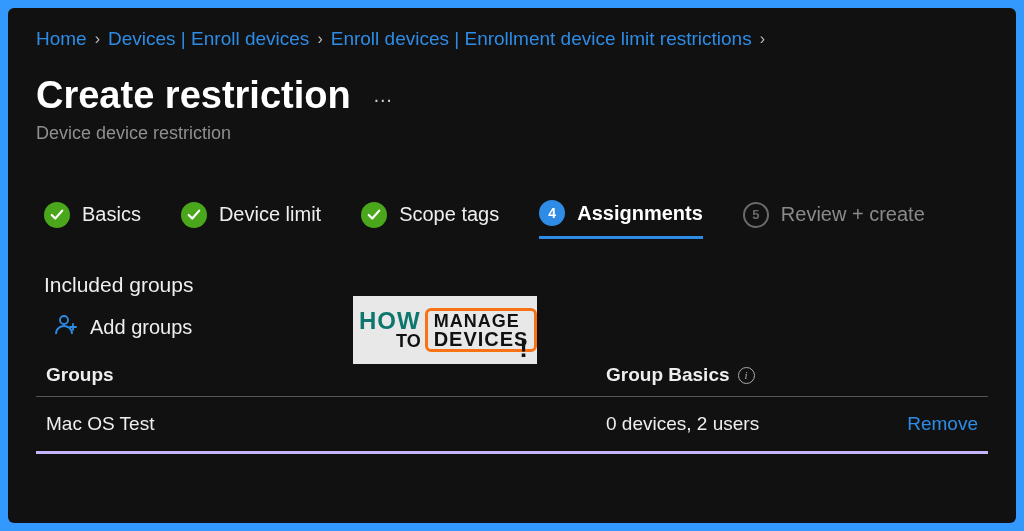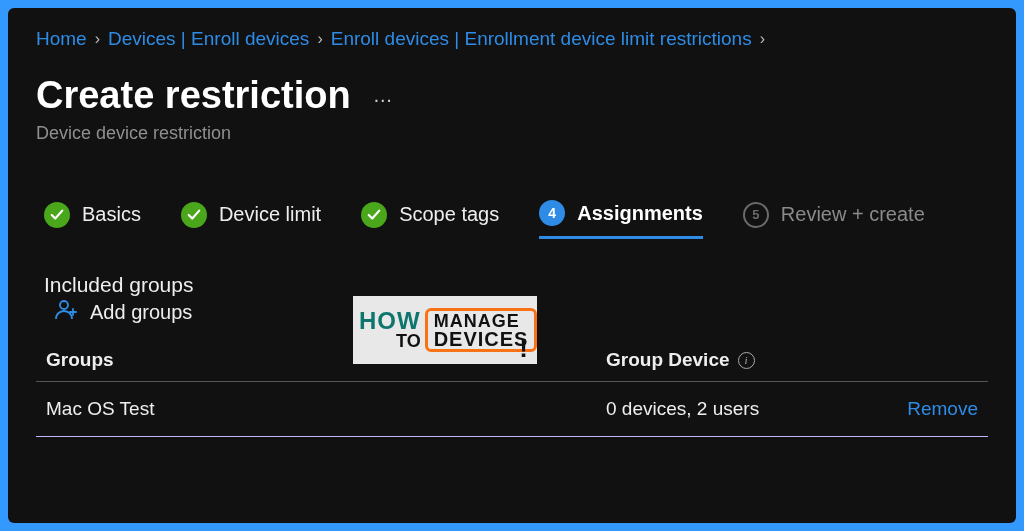--- a/index.html
+++ b/index.html
@@ -104,21 +104,21 @@
   .section-title {
     font-size: 21px;
     color: #eeeeee;
     margin-top: 34px;
     padding-left: 8px;
   }
   .add-groups {
     display: flex;
     align-items: center;
     gap: 12px;
-    margin-top: 1px;
+    margin-top: 16px;
     padding-left: 18px;
     cursor: pointer;
     color: #eeeeee;
     font-size: 20px;
   }
   .add-icon svg { width: 24px; height: 24px; }
   
   .tbl-header {
     display: flex;
     margin-top: 22px;
@@ -134,21 +134,21 @@
   .info-icon {
     width: 17px; height: 17px; border: 1.5px solid #aaaaaa;
     border-radius: 50%; display: inline-flex; align-items: center;
     justify-content: center; font-size: 11px; color: #aaaaaa;
     font-style: italic; font-family: serif; font-weight: 400;
   }
   .tbl-row {
     display: flex;
     align-items: center;
     padding: 16px 10px;
-    border-bottom: 1px solid #c4b5fd;
+    border-bottom: 3px solid #c4b5fd;
     font-size: 19px;
     color: #eeeeee;
   }
   .tbl-row .col-groups { font-weight: 400; }
   .tbl-row .col-members { font-weight: 400; }
   .remove-link {
     color: #2e8ce6;
     cursor: pointer;
     margin-left: auto;
     font-size: 19px;
@@ -248,21 +248,21 @@
         <line x1="19" y1="11" x2="19" y2="17" stroke="#2e8ce6" stroke-width="1.8" stroke-linecap="round"></line>
         <line x1="16" y1="14" x2="22" y2="14" stroke="#2e8ce6" stroke-width="1.8" stroke-linecap="round"></line>
       </svg>
     </span>
     <span>Add groups</span>
   </div>
 
   <div class="tbl-header">
     <div class="col-groups">Groups</div>
     <div class="col-members">
-      <span>Group Device</span>
+      <span>Group Basics</span>
       <span class="info-icon">i</span>
     </div>
   </div>
 
   <div class="tbl-row">
     <div class="col-groups">Mac OS Test</div>
     <div class="col-members">
       <span>0 devices, 2 users</span>
       <span class="remove-link">Remove</span>
     </div>

